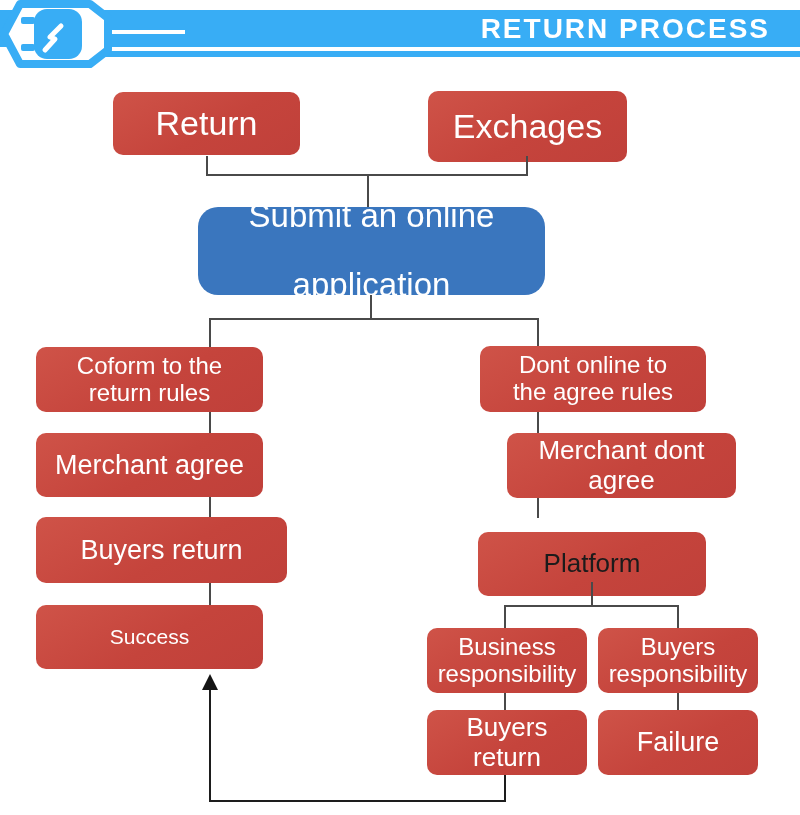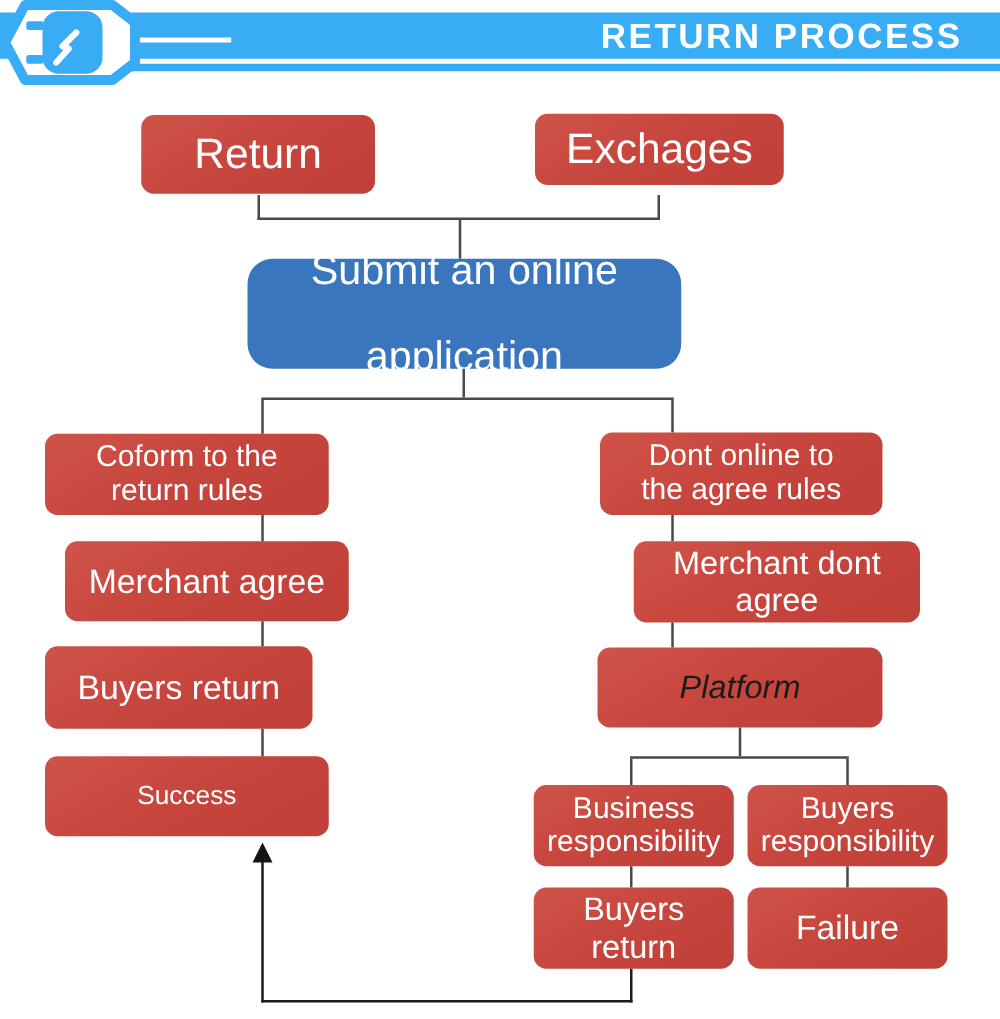--- a/index.html
+++ b/index.html
@@ -18,28 +18,28 @@
   
   .box{position:absolute;border-radius:10px;display:flex;flex-direction:column;
        align-items:center;justify-content:center;text-align:center;
        color:#ffffff;line-height:1.12;}
   .red{background:linear-gradient(150deg,#cf5348 0%,#c5443c 55%,#c0403a 100%);}
   .blue{background:linear-gradient(150deg,#427cc4 0%,#3a76be 60%,#36香70b8 100%);gap:32px;}
   .blue{background:#3a76be;}
   .darktext{color:#1b1b1b;}
 
   .b-return   {left:113px;top:92px; width:187px;height:63px;font-size:34px;}
-  .b-exchanges{left:428px;top:91px; width:199px;height:57px;font-size:34px;}
+  .b-exchanges{left:428px;top:91px; width:199px;height:71px;font-size:34px;}
   .b-submit   {left:198px;top:207px;width:347px;height:88px;font-size:33px;border-radius:20px;}
   .b-conform  {left:36px; top:347px;width:227px;height:65px;font-size:24px;align-items:center;}
   .b-dontconf {left:480px;top:346px;width:226px;height:66px;font-size:24px;}
-  .b-magree   {left:36px; top:433px;width:227px;height:64px;font-size:27px;margin-left:16px;}
+  .b-magree   {left:36px; top:433px;width:227px;height:64px;font-size:27px;}
   .b-mdont    {left:478px;top:433px;width:229px;height:65px;font-size:26px;margin-left:29px;}
-  .b-breturnl {left:36px; top:517px;width:214px;height:66px;font-size:27px;}
-  .b-platform {left:478px;top:518px;width:228px;height:64px;font-size:26px;font-style:italic;}
+  .b-breturnl {left:36px; top:517px;width:251px;height:66px;font-size:27px;}
+  .b-platform {left:478px;top:532px;width:228px;height:64px;font-size:26px;}
   .b-success  {left:36px; top:605px;width:227px;height:64px;font-size:21px;}
   .b-bizresp  {left:427px;top:628px;width:160px;height:65px;font-size:24px;}
   .b-buyresp  {left:598px;top:628px;width:160px;height:65px;font-size:24px;}
   .b-breturnb {left:427px;top:710px;width:160px;height:65px;font-size:26px;}
   .b-failure  {left:598px;top:710px;width:160px;height:65px;font-size:27px;}
 
   
   .ln{position:absolute;background:#4a4a4a;}
   .fb{background:#1d1d1d;}
   .arrow-up{position:absolute;left:202px;top:674px;width:0;height:0;

